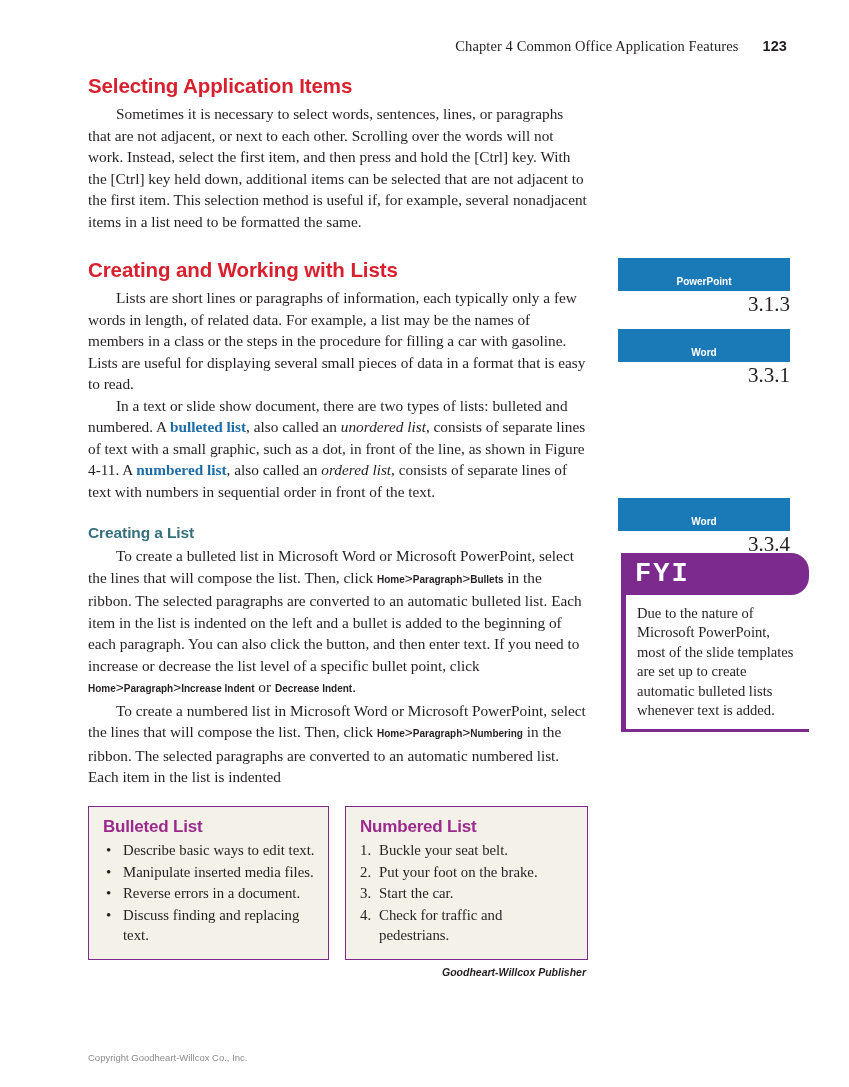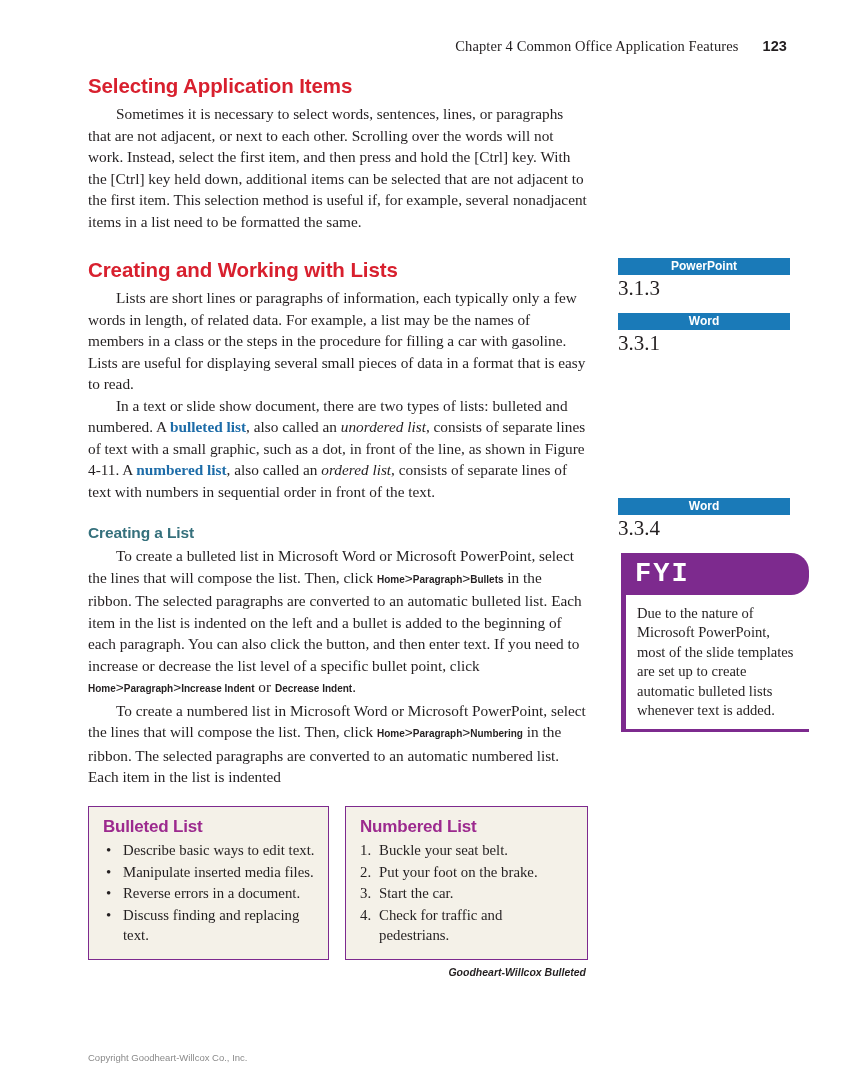--- a/index.html
+++ b/index.html
@@ -95,29 +95,29 @@
     position: absolute;
     left: 618px;
     width: 172px;
   }
 
   .std-banner {
     background: #1a7ab8;
     color: #ffffff;
     font-family: "Liberation Sans", sans-serif;
     font-weight: bold;
-    font-size: 12px;
+    font-size: 10px;
     text-align: center;
-    padding: 2px 0 3px 0;
+    padding: 18px 0 3px 0;
     line-height: 12px;
   }
   .std-num {
     font-family: "Liberation Serif", serif;
     font-size: 21px;
-    text-align: left;
+    text-align: right;
     color: #231f20;
     padding-top: 1px;
     line-height: 25px;
   }
   .std-block { margin-bottom: 12px; }
 
   
   .fyi {
     position: absolute;
     left: 613px;
@@ -328,17 +328,17 @@
           </li>
         <li>
             <span class="marker">4.</span>
             <span class="mtext">Check for traffic and pedestrians.</span>
           </li>
       </ul>
     </div>
 
   </div>
 
-  <div class="fig-credit">Goodheart-Willcox Bulleted</div>
+  <div class="fig-credit">Goodheart-Willcox Publisher</div>
 
 </div>
 
 <div class="copyright">Copyright Goodheart-Willcox Co., Inc.</div>
 
 </body></html>

